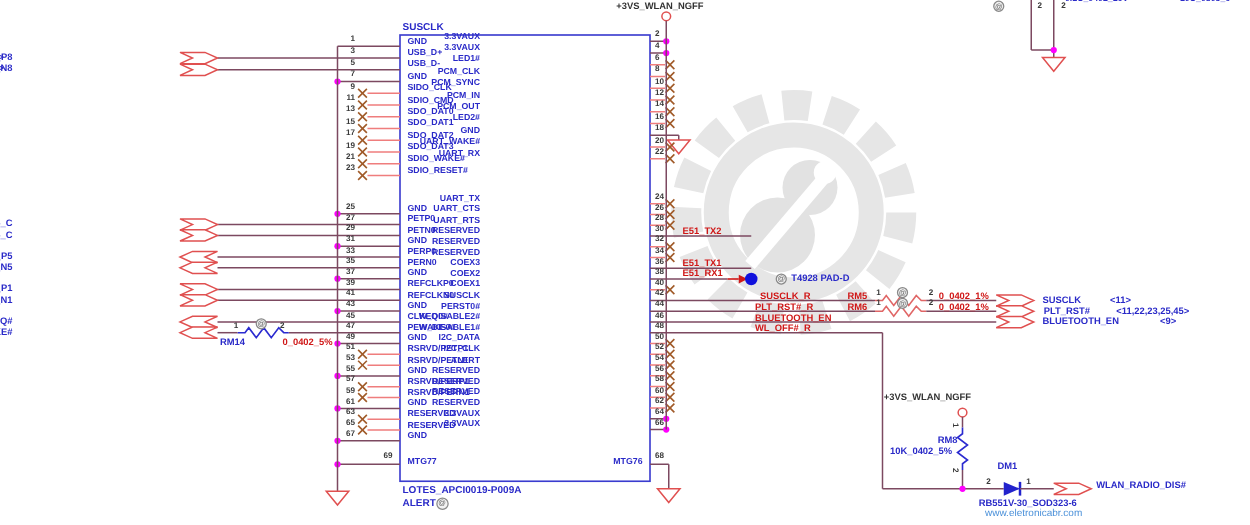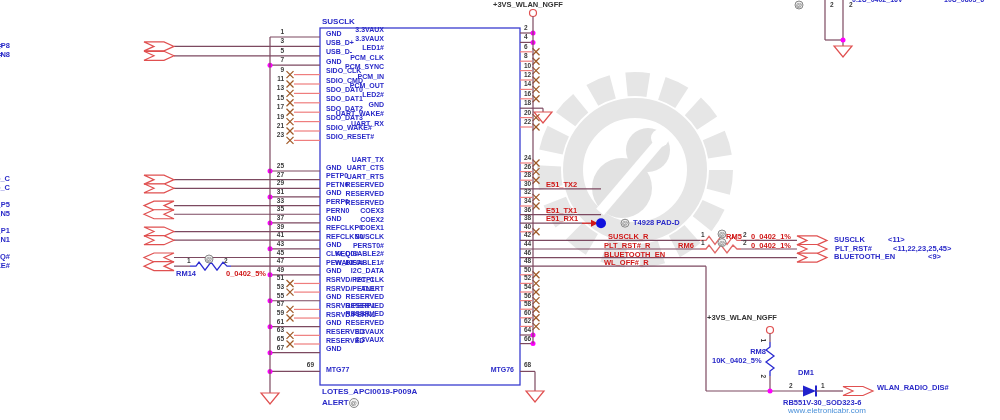--- a/index.html
+++ b/index.html
@@ -259,21 +259,21 @@
   <div class="lbl net" style="left:546px;top:181px;">E51_TX2</div>
   <div class="lbl net" style="left:546px;top:207px;">E51_TX1</div>
   <div class="lbl net" style="left:546px;top:215px;">E51_RX1</div>
   <div class="lbl net" style="left:608px;top:233px;">SUSCLK_R</div>
   <div class="lbl net" style="left:604px;top:241.8px;">PLT_RST#_R</div>
   <div class="lbl net" style="left:604px;top:250.5px;">BLUETOOTH_EN</div>
   <div class="lbl net" style="left:604px;top:259px;">WL_OFF#_R</div>
 
   <div class="lbl blu" style="left:633px;top:219px;">T4928 PAD-D</div>
 
-  <div class="lbl net" style="left:678px;top:233px;margin-left:48px;">RM5</div>
+  <div class="lbl net" style="left:678px;top:233px;">RM5</div>
   <div class="lbl num" style="left:701px;top:231.5px;">1</div>
   <div class="lbl num" style="left:743px;top:231.5px;">2</div>
   <div class="lbl net" style="left:751px;top:233px;">0_0402_1%</div>
   <div class="lbl net" style="left:678px;top:241.8px;">RM6</div>
   <div class="lbl num" style="left:701px;top:240.3px;">1</div>
   <div class="lbl num" style="left:743px;top:240.3px;">2</div>
   <div class="lbl net" style="left:751px;top:241.8px;">0_0402_1%</div>
 
   <div class="lbl num" style="left:187px;top:257.5px;">1</div>
   <div class="lbl num" style="left:224px;top:257.5px;">2</div>

